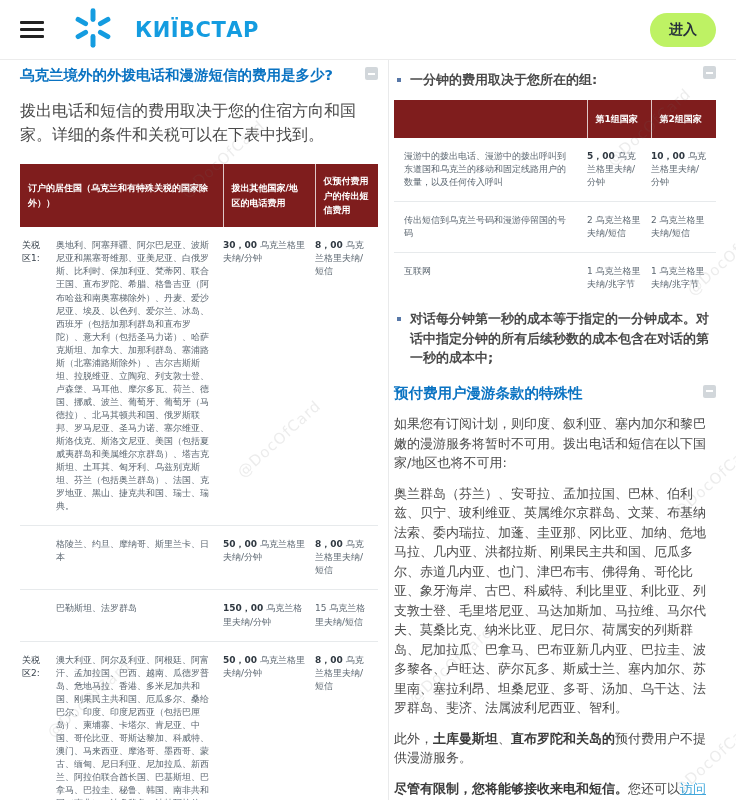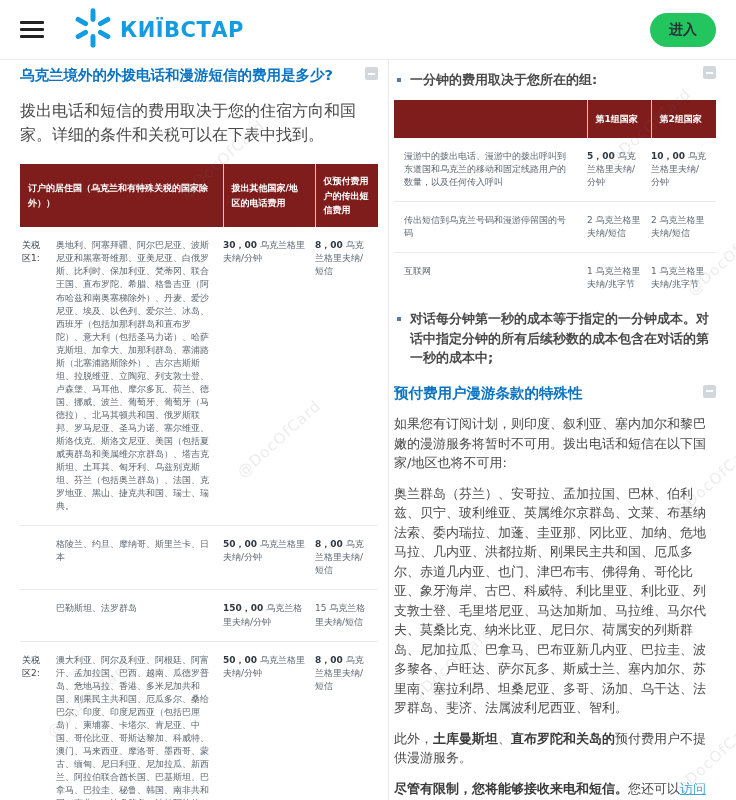--- a/index.html
+++ b/index.html
@@ -8,22 +8,22 @@
   .page { position:relative; width:736px; height:800px; background:#fff; }
 
   
   .topbar { position:absolute; left:0; top:0; width:736px; height:60px;
     display:flex; align-items:center; padding:0 20px; background:#fff;
     border-bottom:1px solid #ececec; z-index:5; }
   .burger { width:24px; height:17px; display:flex; flex-direction:column;
     justify-content:space-between; cursor:pointer; }
   .burger span { display:block; height:3px; background:#222; border-radius:1px; }
   .brand { display:flex; align-items:center; margin-left:28px; }
-  .brand-name { color:#149ce0; font-weight:bold; font-size:21px; letter-spacing:.5px; margin-left:6px; }
-  .enter-btn { margin-left:auto; background:#22c55e; color:#26303a; font-weight:bold;
+  .brand-name { color:#149ce0; font-weight:bold; font-size:21px; letter-spacing:.5px; margin-left:21px; }
+  .enter-btn { margin-left:auto; background:#bef264; color:#26303a; font-weight:bold;
     font-size:14px; border:none; border-radius:17px; padding:8px 19px; cursor:pointer; }
 
   
   .col-divider { position:absolute; left:388px; top:60px; width:1px; height:740px; background:#e9eaeb; }
   .col-left  { position:absolute; left:20px;  top:66px; width:358px; }
   .col-right { position:absolute; left:394px; top:64px; width:322px; }
 
   .sec-title { position:relative; color:#0a73c2; font-weight:bold; font-size:14.5px;
     line-height:1.35; padding-right:29px; }
   .collapse-ico { position:absolute; right:0; top:1px; width:13px; height:13px;

